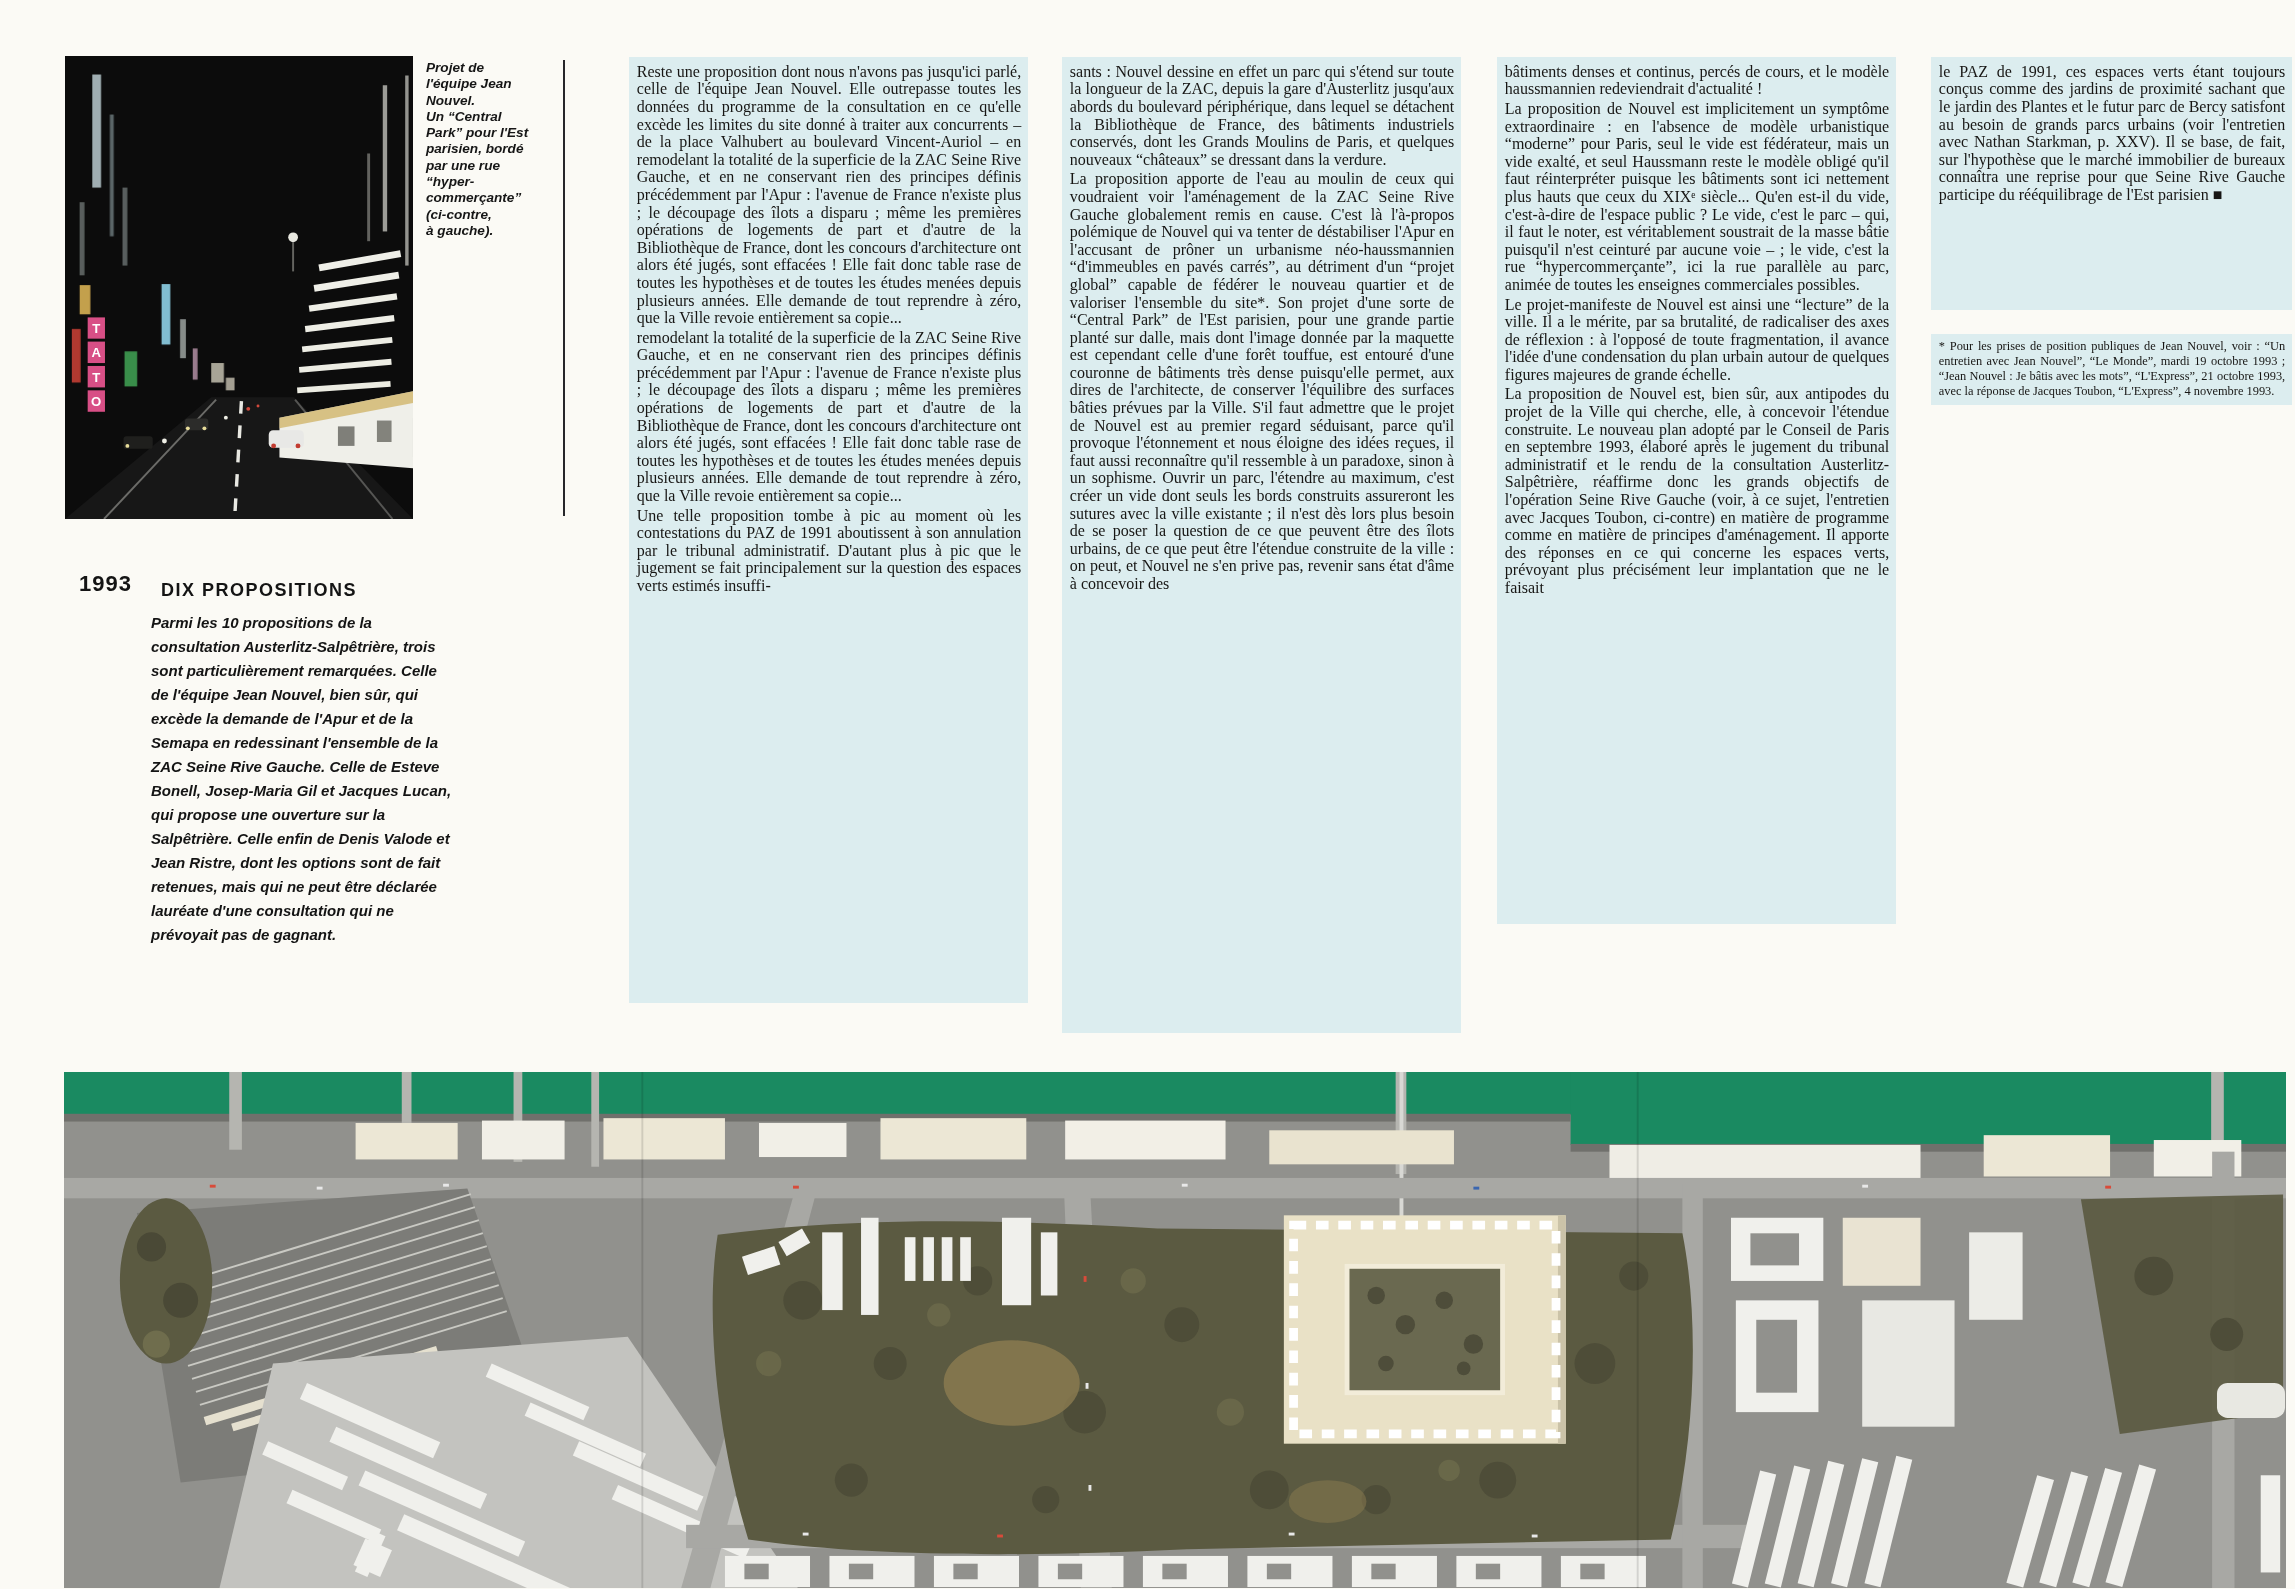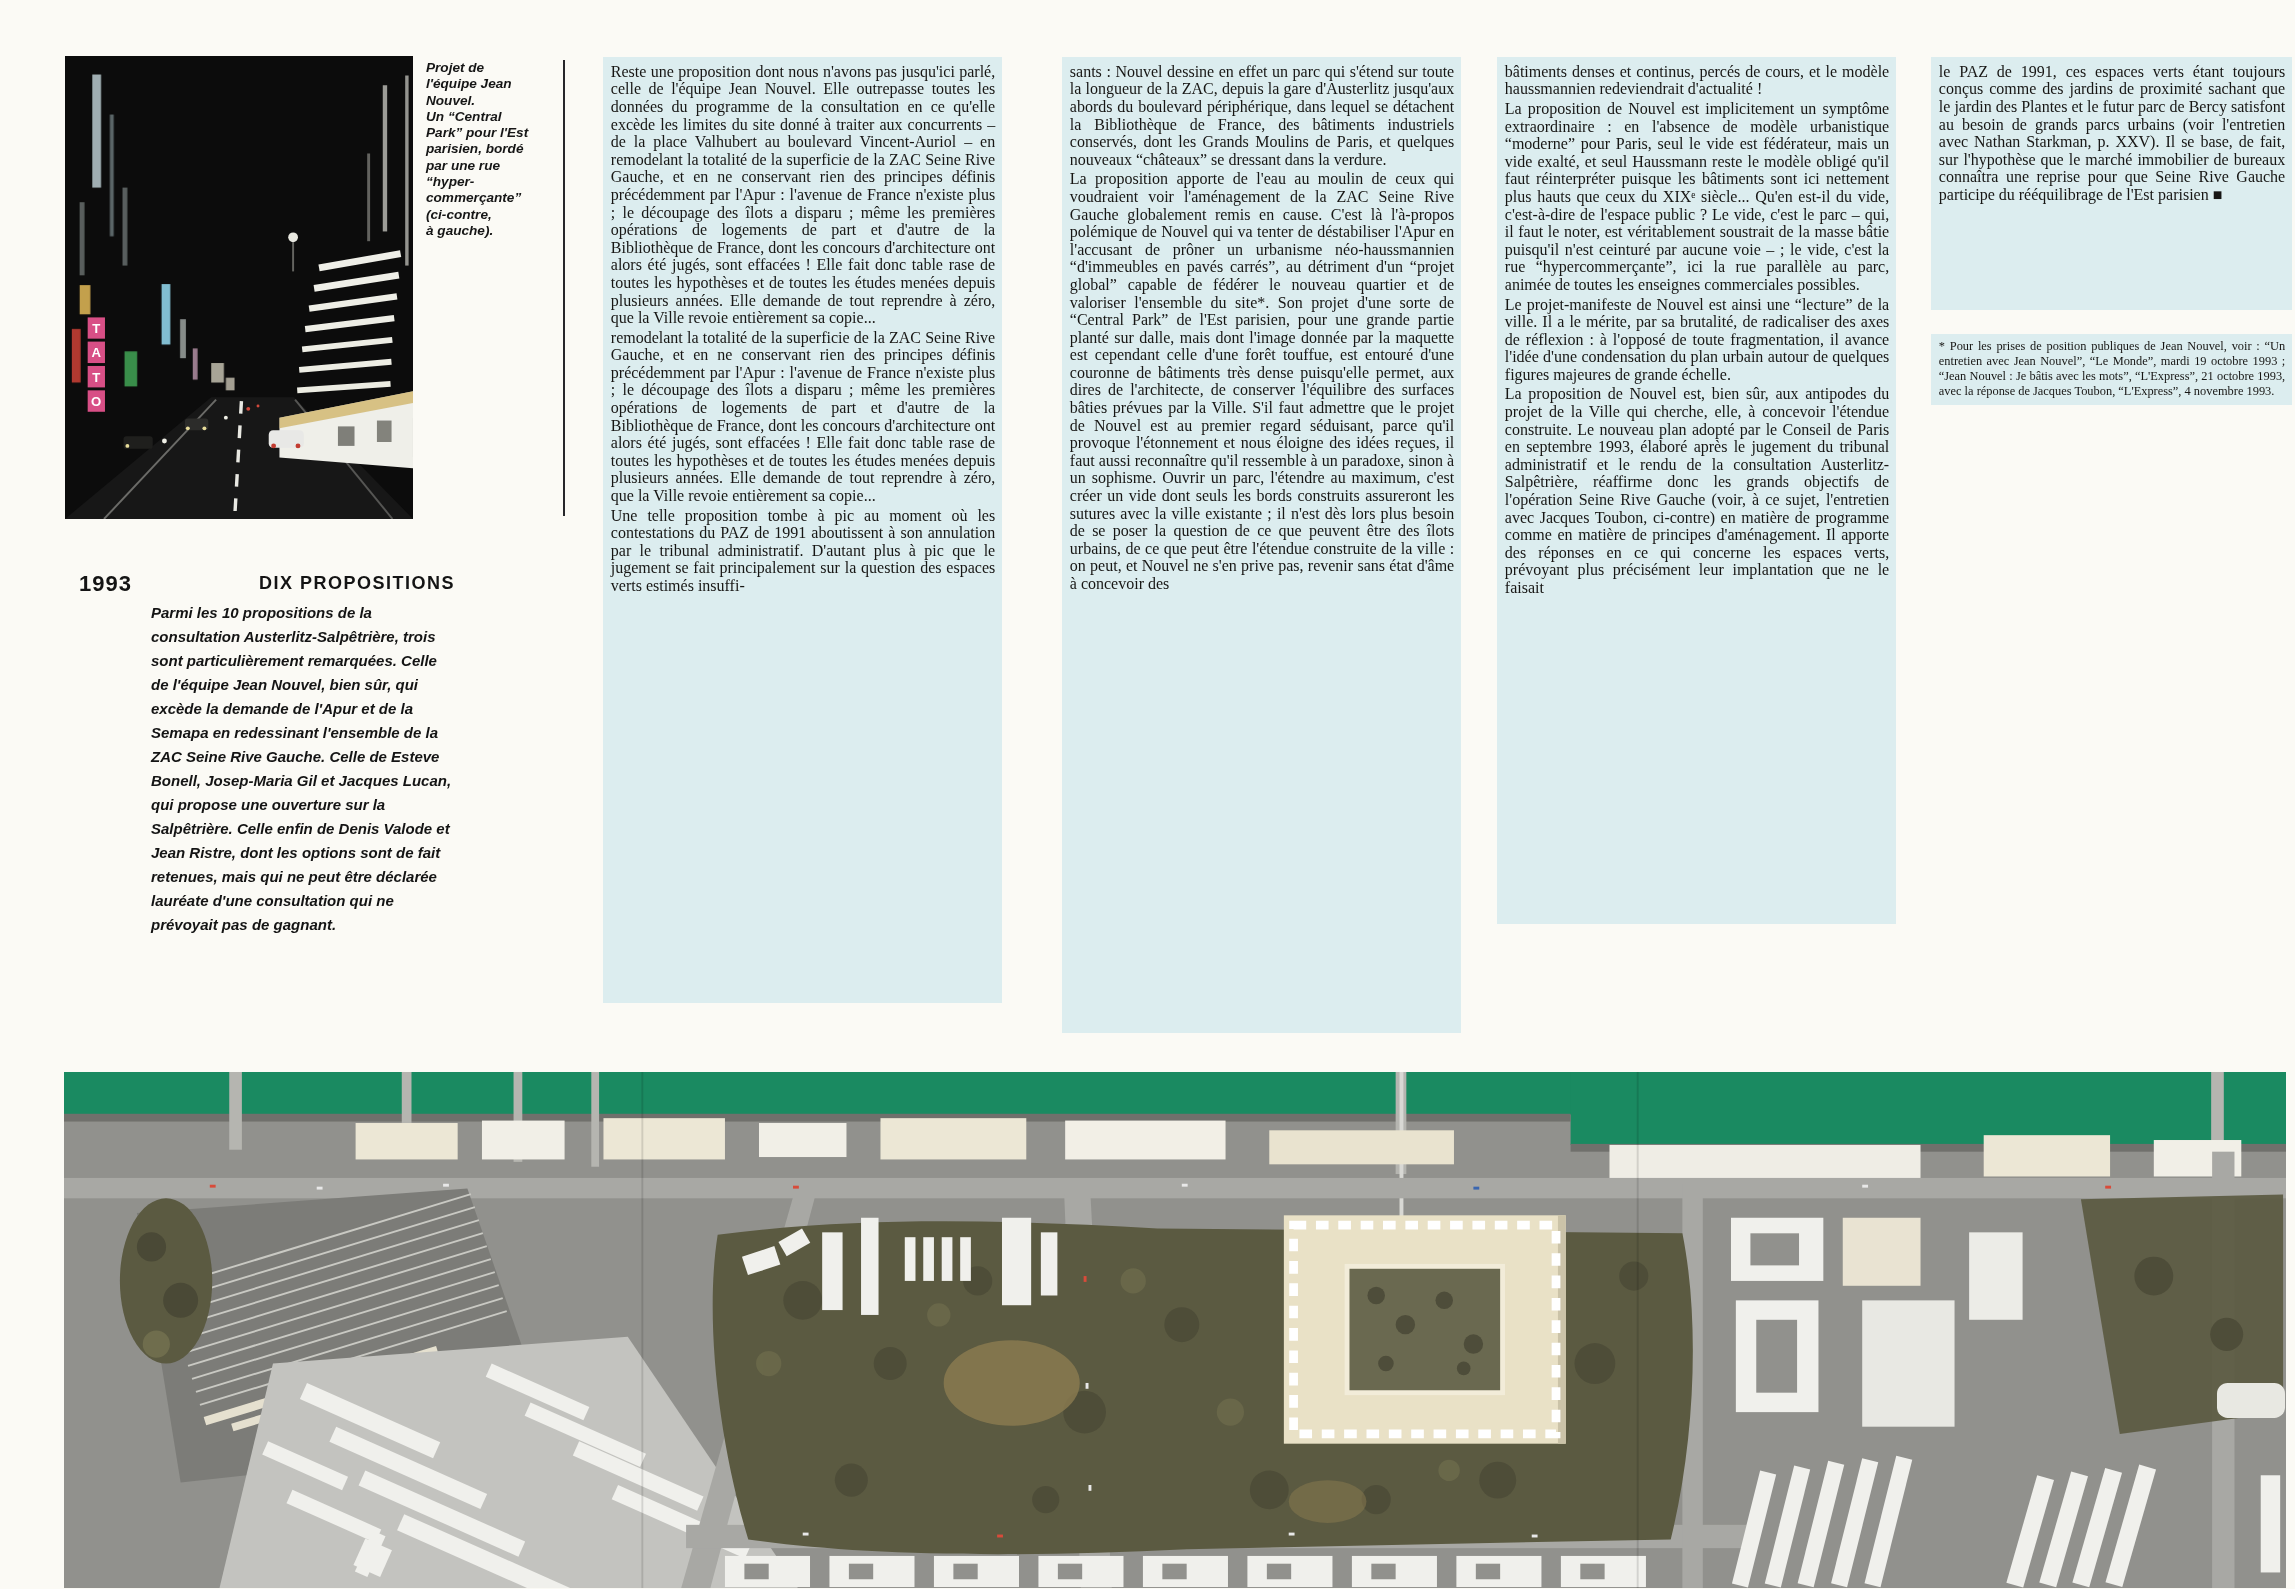--- a/index.html
+++ b/index.html
@@ -10,28 +10,28 @@
   .street-photo svg{display:block;width:100%;height:100%;}
   .caption{position:absolute;left:426px;top:60px;width:132px;
            font-family:"Liberation Sans",sans-serif;font-weight:bold;font-style:italic;
            font-size:13.6px;line-height:16.3px;white-space:pre-line;color:#161616;}
   .caption-rule{position:absolute;left:563px;top:60px;width:2.4px;height:456px;background:#26262a;}
   
   .sidebar{position:absolute;left:79px;top:570px;width:379px;
            font-family:"Liberation Sans",sans-serif;color:#141414;}
   .sb-year{position:absolute;left:0;top:1px;font-weight:bold;font-size:22px;letter-spacing:1px;}
   .sb-content{margin-left:72px;}
-  .sb-title{margin:3px;font-weight:bold;font-size:18px;letter-spacing:1.5px;text-align:right;}
+  .sb-title{margin:10px;font-weight:bold;font-size:18px;letter-spacing:1.5px;}
   .sb-body{margin:6.8px 0 0 0;font-weight:bold;font-style:italic;font-size:15px;line-height:24px;}
   
   .col{position:absolute;top:57px;box-sizing:border-box;background:var(--highlight,#dcedef);
        padding:5.8px 6.8px 7.8px 7.8px;}
   .col p{margin:0;font-size:16px;line-height:17.6px;text-align:justify;}
   .col p + p{margin-top:2px;}
-  .col1{left:603px;width:399px;height:946px;}
+  .col1{left:629px;width:399px;height:946px;}
   .col2{left:1062px;width:399px;height:976px;}
   .col3{left:1497px;width:399px;height:867px;}
   .col4{left:1931px;width:361px;height:253px;}
   .footnote{position:absolute;left:1931px;top:334px;width:361px;box-sizing:border-box;
             background:var(--highlight,#dcedef);padding:4.9px 6.8px 5.8px 7.8px;
             font-size:12.4px;line-height:15px;text-align:justify;}
   
   .aerial{position:absolute;left:64px;top:1072px;width:2222px;height:516px;margin:0;}
   .aerial svg{display:block;width:100%;height:100%;}
   .sign-letter{font-family:"Liberation Sans",sans-serif;font-weight:bold;font-size:27px;fill:#fff;}

